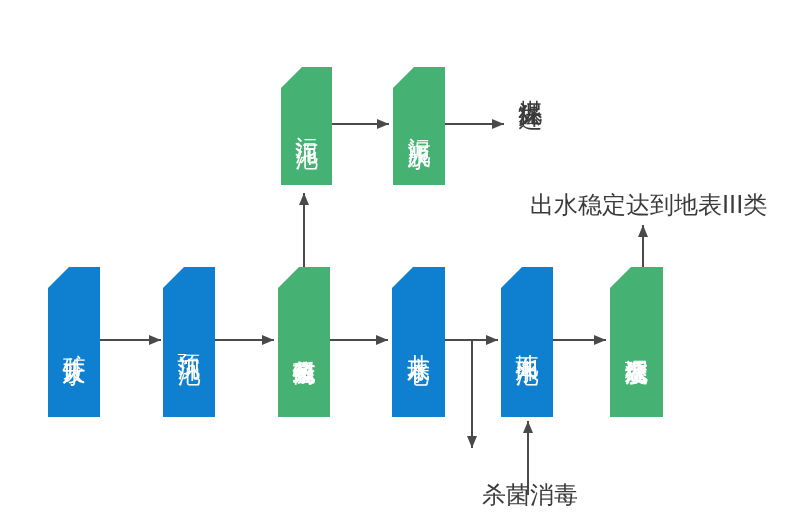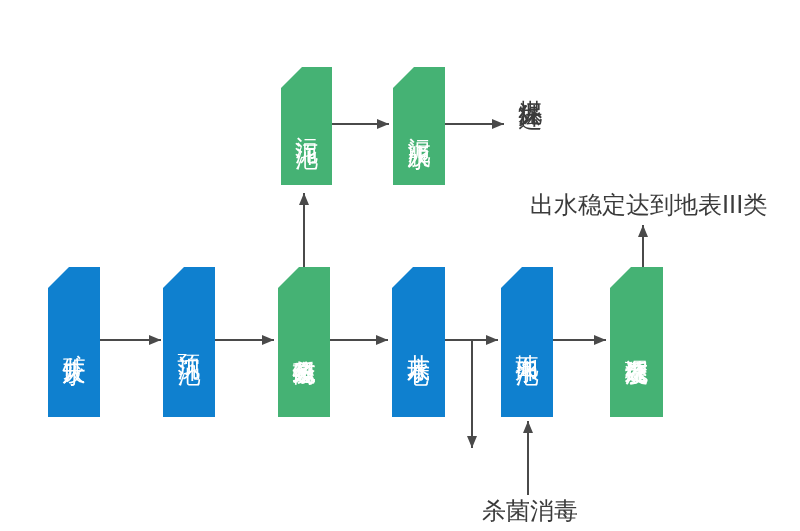--- a/index.html
+++ b/index.html
@@ -115,15 +115,15 @@
 
   <div class="node green sp6" style="left:610px; top:240px; width:53px; height:150px;">
     <span class="vtext">深度处理系统</span>
   </div>
 
   <div class="annotation vertical" style="left:517px; top:54px;">煤泥外运</div>
 
   <div class="annotation" style="left:530px; top:166px;">出水稳定达到地表III类</div>
 
 
-  <div class="annotation" style="left:482px; top:472px;">杀菌消毒</div>
+  <div class="annotation" style="left:482px; top:456px;">杀菌消毒</div>
 
 </div>
 
 </body></html>

